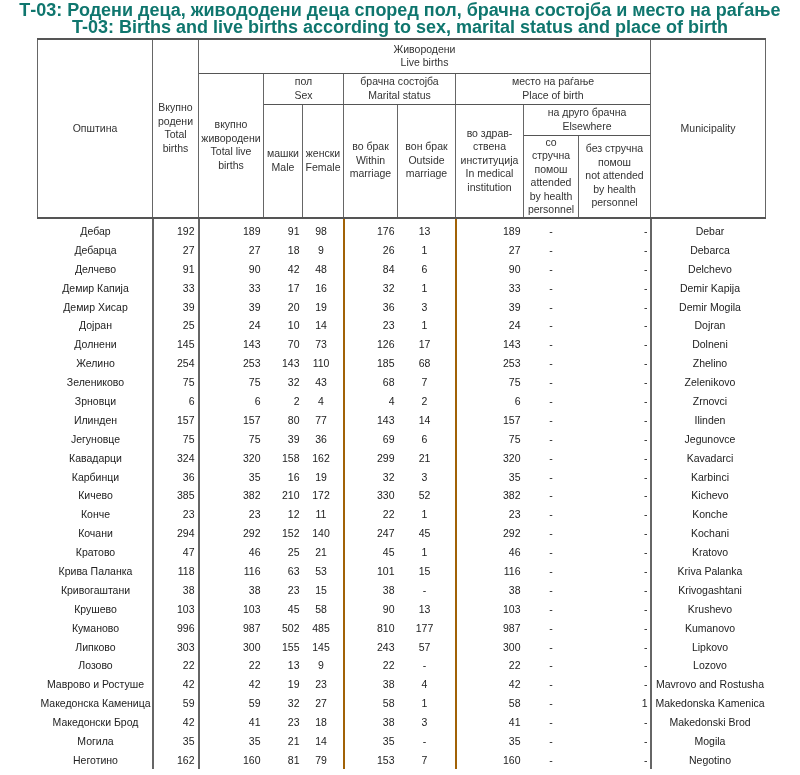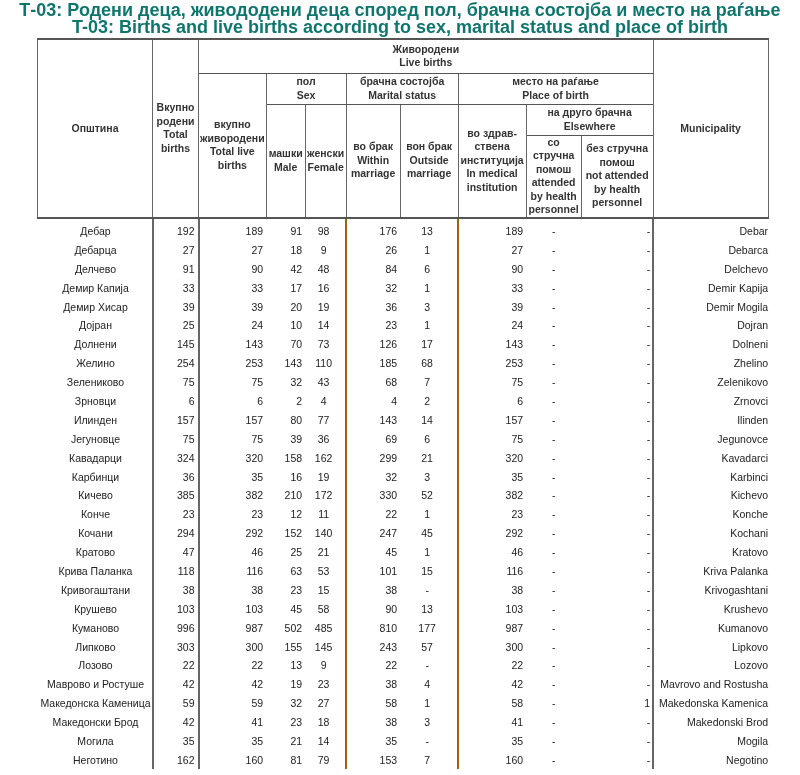--- a/index.html
+++ b/index.html
@@ -1,30 +1,30 @@
 <!DOCTYPE html>
 <html><head>
 <meta charset="utf-8">
 <style>
   html, body { margin: 0; padding: 0; background: #ffffff; }
   body { width: 800px; height: 775px; overflow: hidden; font-family: "Liberation Sans", "DejaVu Sans", sans-serif; color: #222; }
   .title { text-align: center; font-weight: bold; font-size: 18px; line-height: 17px; color: #0f766e; }
   .title1 { padding-top: 2px; }
   table { position: absolute; left: 37px; top: 38px; border-collapse: collapse; table-layout: fixed; font-size: 10.5px; }
-  th { font-weight: bold; text-align: center; vertical-align: middle; line-height: 13.5px; color: #333; padding: 0 1px; }
+  th { font-weight: normal; text-align: center; vertical-align: middle; line-height: 13.5px; color: #333; padding: 0 1px; }
   .hdr th { border-left: 1px solid #666; border-right: 1px solid #666; }
   thead tr:first-child th { border-top: 2px solid #555; }
   .hline { border-bottom: 1px solid #555; }
   .hb { border-bottom: 2px solid #555; margin-left: 32px; }
   td { height: 18.9px; padding: 0; font-size: 10.5px; color: #222; }
   td.name { padding-left: 2px; text-align: center; border-right: 2px solid #666; }
   td.num { text-align: right; padding-right: 3px; }
   td.tot { border-right: 2px solid #666; }
   td.br { border-right: 2px solid #a16207; text-align: center; }
-  td.mun { padding-left: 3px; text-align: right; }
+  td.mun { padding-left: 3px; text-align: center; }
   td.dash { text-align: center; }
   td.dashr { text-align: right; padding-right: 2px; border-right: 2px solid #666; }
   tbody tr:first-child td { padding-top: 3px; }
 </style>
 </head>
 <body>
 
 <div class="title title1">Т-03: Родени деца, живододени деца според пол, брачна состојба и место на раѓање</div>
 <div class="title">T-03: Births and live births according to sex, marital status and place of birth</div>
 

